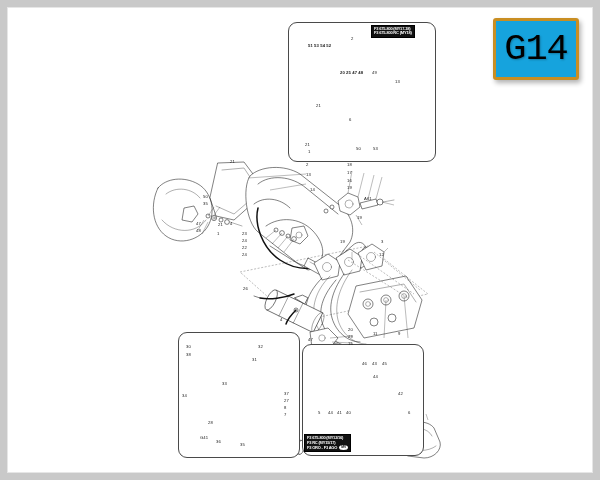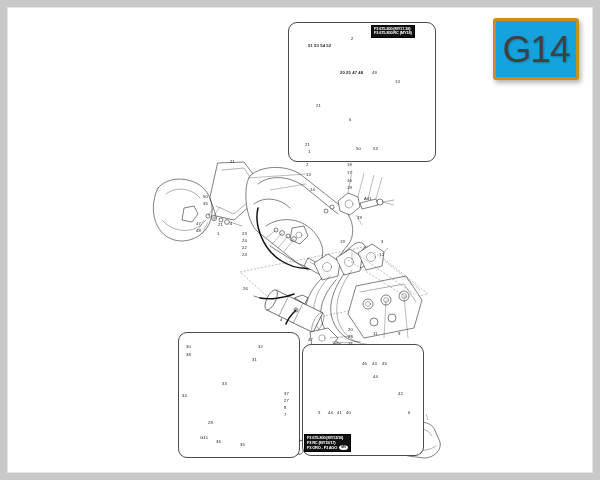--- a/index.html
+++ b/index.html
@@ -43,25 +43,25 @@
     left:493px;top:18px;
     width:86px;height:62px;
     background:#16a3dd;
     border:3px solid #c98e22;
     border-radius:3px;
     box-sizing:border-box;
     display:flex;align-items:center;justify-content:center;
     box-shadow:2px 3px 5px rgba(0,0,0,.30);
   }
   .badge span{
-    color:#404040;
+    color:#000000;
     font-size:37px;
     line-height:37px;
     letter-spacing:-1px;
-    font-family:Liberation Sans, sans-serif;
+    font-family:Liberation Mono, monospace;
     text-shadow:1px 1px 2px rgba(0,0,0,.25);
   }
 
   
   .panel{
     position:absolute;
     border:1px solid #4a4a4a;
     border-radius:9px;
     background:#ffffff;
     box-sizing:border-box;

